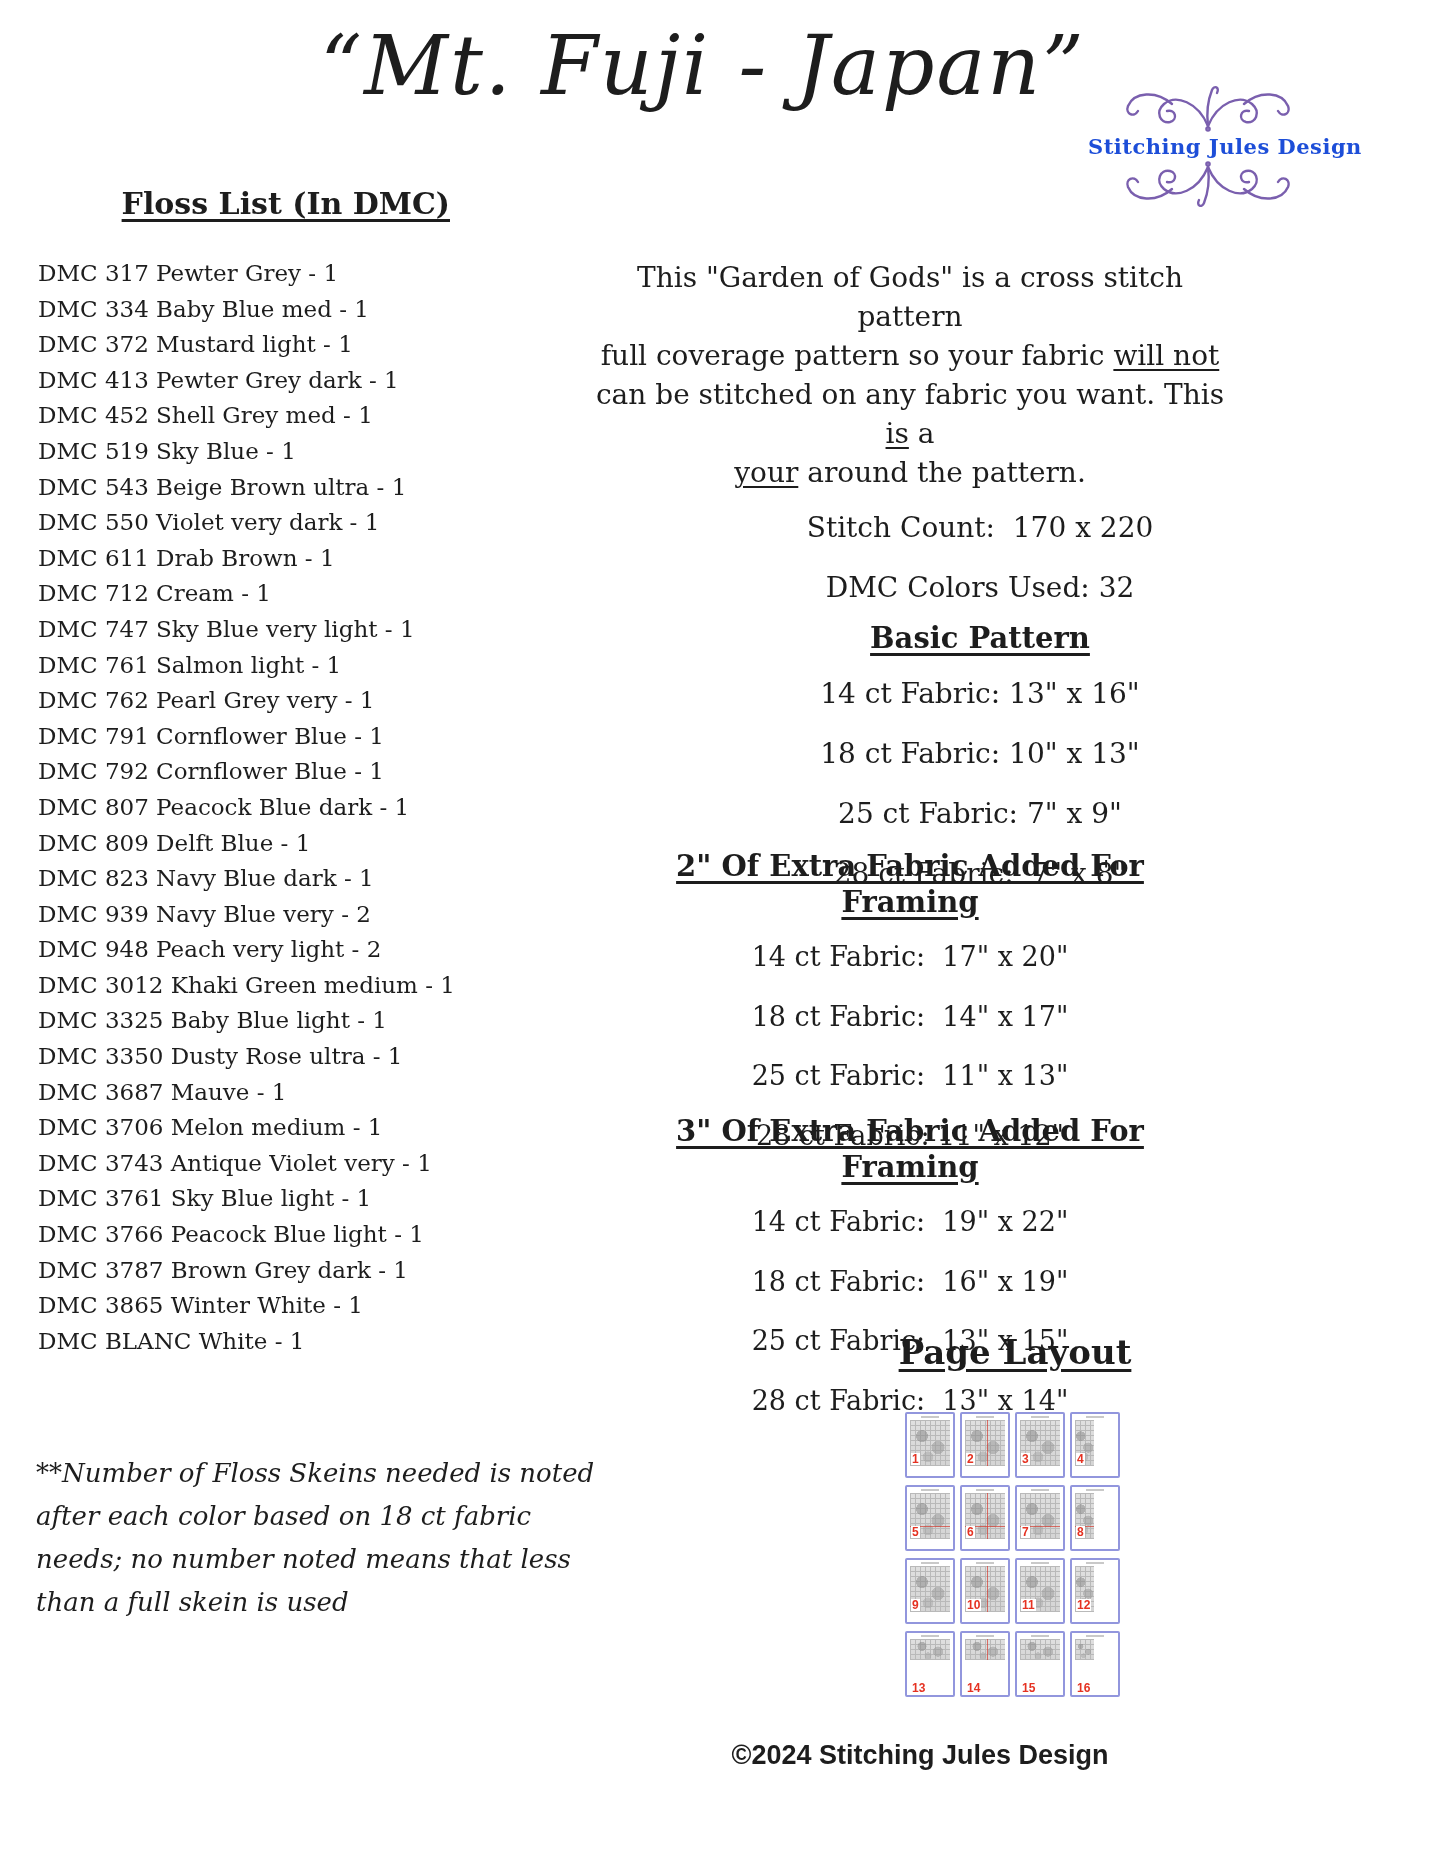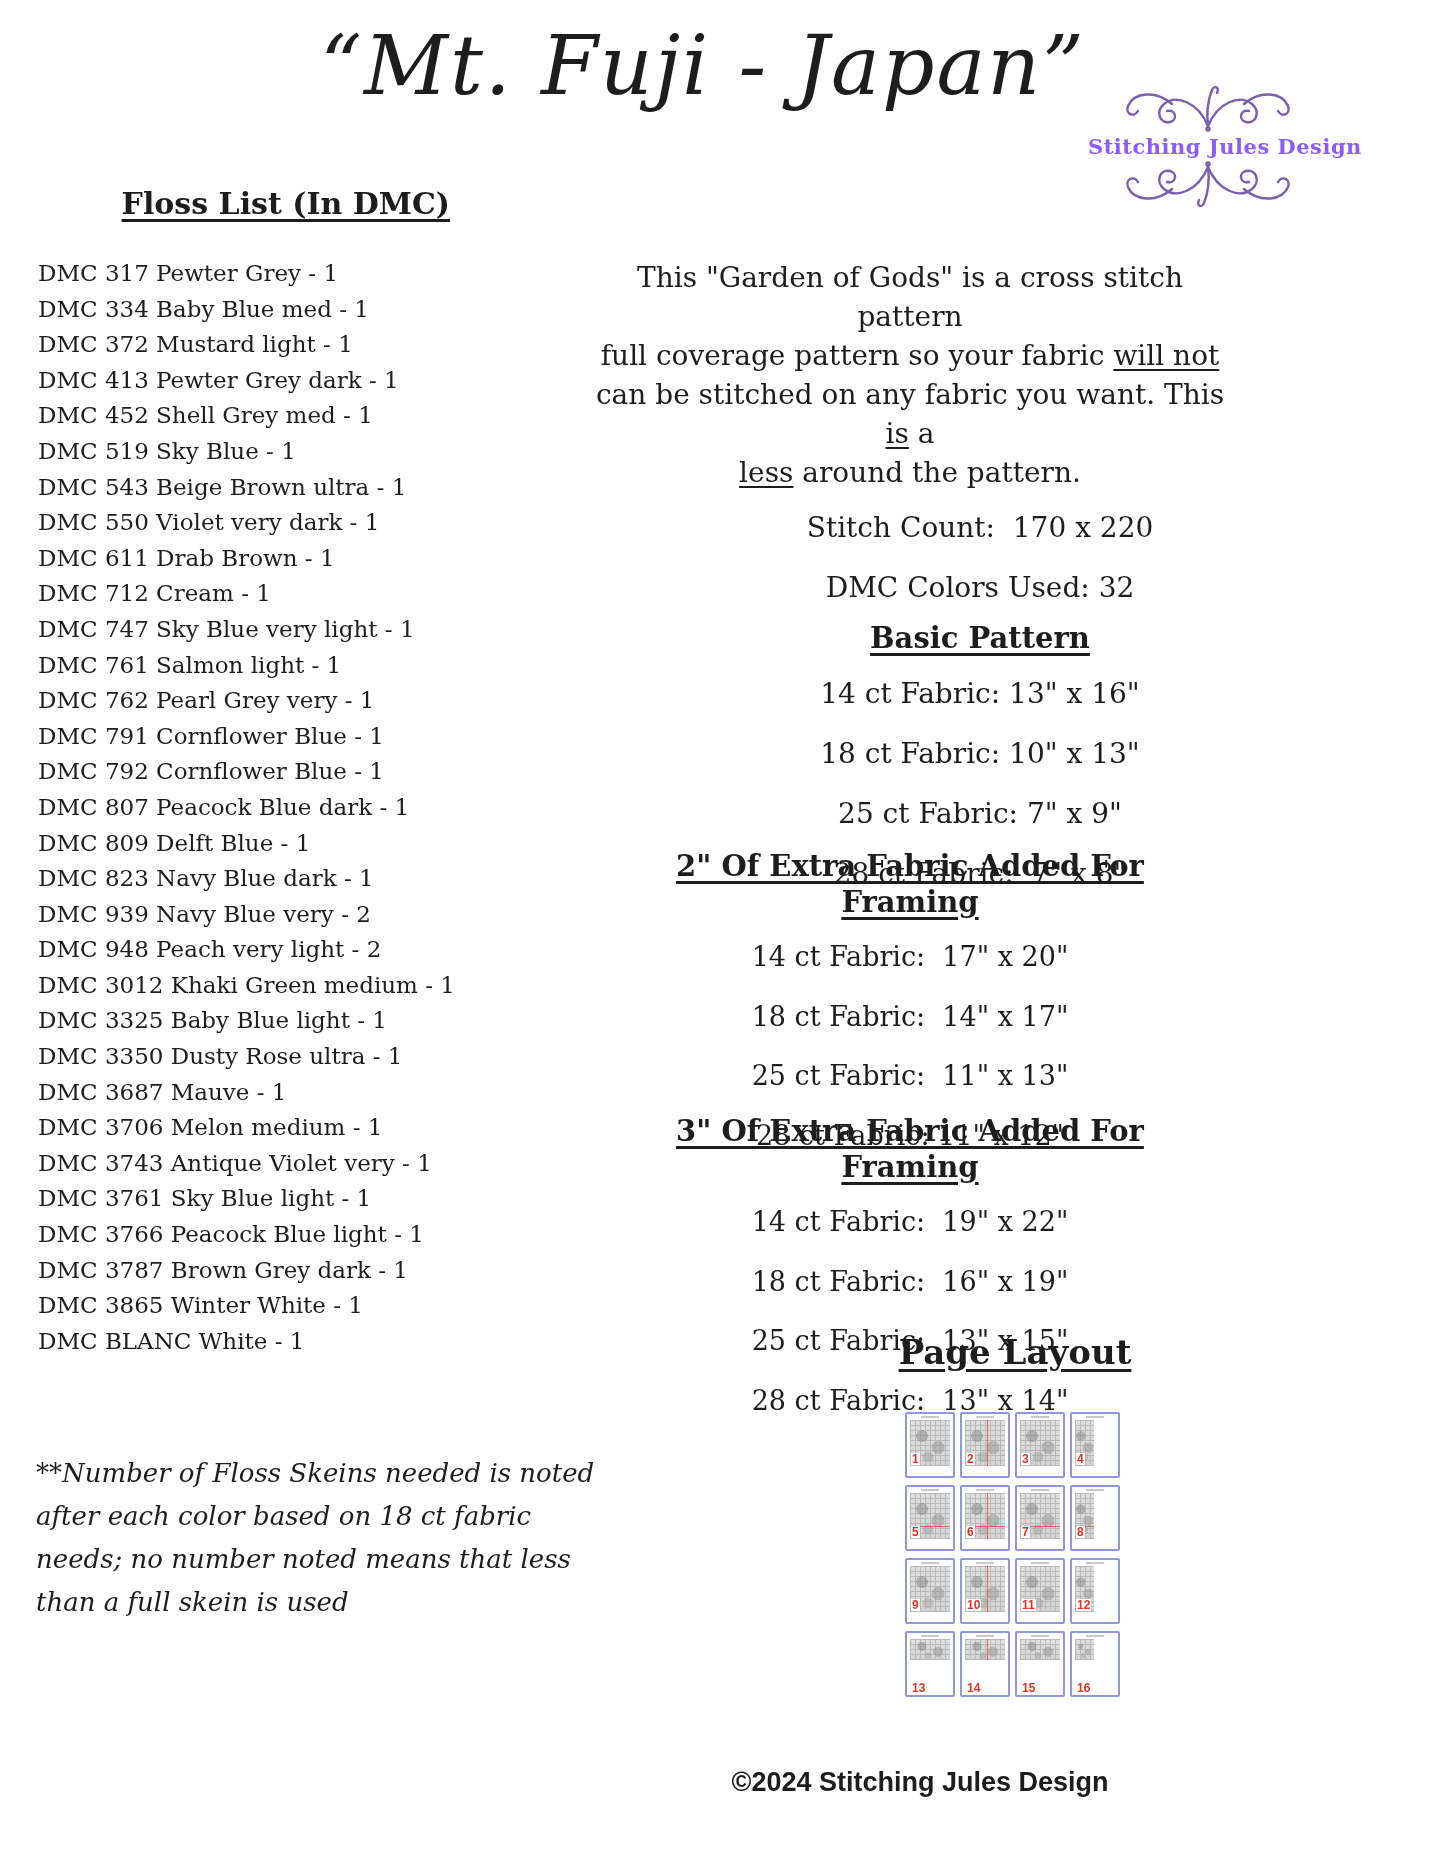--- a/index.html
+++ b/index.html
@@ -124,42 +124,42 @@
     color:var(--num-color,#e53222);
     background:#ffffff;padding:0 1px;
   }
   .v-tall .num,.v-narrow .num{top:39px;}
   .v-short .num,.v-corner .num{top:49px;}
   
   .footer{
     position:absolute;left:670px;top:1740px;width:500px;
     text-align:center;
     font-family:"Liberation Sans",sans-serif;
-    font-weight:bold;font-size:27px;margin-top:27px;
+    font-weight:bold;font-size:27px;
   }
 </style>
 </head>
 <body>
 
 <div class="sheet" style="--thumb-border: #9296dd; --num-color: #e53222;">
 
   <div class="title">“Mt. Fuji - Japan”</div>
 
   <div class="logo">
     <svg width="200" height="52" viewBox="0 0 200 52" fill="none">
       <g stroke="#7a5fae" stroke-width="2.4" stroke-linecap="round" class="flourish-stroke">
         <path d="M100 44 C 90 20, 68 12, 56 22 C 47 30, 52 42, 62 40 C 70 38, 68 27, 59 29"></path>
         <path d="M100 44 C 110 20, 132 12, 144 22 C 153 30, 148 42, 138 40 C 130 38, 132 27, 141 29"></path>
         <path d="M64 22 C 48 8, 26 10, 20 24 C 17 32, 26 36, 30 29"></path>
         <path d="M136 22 C 152 8, 174 10, 180 24 C 183 32, 174 36, 170 29"></path>
         <path d="M100 44 C 98 28, 100 18, 104 8 C 106 3, 112 5, 109 11"></path>
         <circle cx="100" cy="47" r="1.6"></circle>
       </g>
     </svg>
-    <div class="brand" style="color: #8b5cf6;">Stitching Jules Design</div>
+    <div class="brand" style="color: #1d4ed8;">Stitching Jules Design</div>
     <svg width="200" height="52" viewBox="0 0 200 52" fill="none" style="transform:rotate(180deg)">
       <g stroke="#7a5fae" stroke-width="2.4" stroke-linecap="round" class="flourish-stroke">
         <path d="M100 44 C 90 20, 68 12, 56 22 C 47 30, 52 42, 62 40 C 70 38, 68 27, 59 29"></path>
         <path d="M100 44 C 110 20, 132 12, 144 22 C 153 30, 148 42, 138 40 C 130 38, 132 27, 141 29"></path>
         <path d="M64 22 C 48 8, 26 10, 20 24 C 17 32, 26 36, 30 29"></path>
         <path d="M136 22 C 152 8, 174 10, 180 24 C 183 32, 174 36, 170 29"></path>
         <path d="M100 44 C 98 28, 100 18, 104 8 C 106 3, 112 5, 109 11"></path>
         <circle cx="100" cy="47" r="1.6"></circle>
       </g>
     </svg>
@@ -198,21 +198,21 @@
       <div class="floss-item">DMC 3787 Brown Grey dark - 1</div>
       <div class="floss-item">DMC 3865 Winter White - 1</div>
       <div class="floss-item">DMC BLANC White - 1</div>
     </div>
   <div class="floss-footnote">**Number of Floss Skeins needed is noted after each color based on 18 ct fabric needs; no number noted means that less than a full skein is used</div>
 
   <div class="description" id="description">
       <div><span>This "Garden of Gods" is a cross stitch pattern</span></div>
       <div><span>full coverage  pattern  so  your fabric </span><span class="u">will not</span></div>
       <div><span>can be stitched on any fabric you want. This </span><span class="u">is</span><span> a</span></div>
-      <div><span class="u">less</span><span> around the pattern.</span></div>
+      <div><span class="u">your</span><span> around the pattern.</span></div>
     </div>
 
   <div class="block-stats">
     <div class="spec-line">Stitch Count:  170 x 220</div>
     <div class="spec-line">DMC Colors Used: 32</div>
     <div class="basic-heading h-underline">Basic Pattern</div>
     <div id="basic-sizes">
         <div class="spec-line">14 ct Fabric: 13" x 16"</div>
         <div class="spec-line">18 ct Fabric: 10" x 13"</div>
         <div class="spec-line">25 ct Fabric: 7" x 9"</div>

